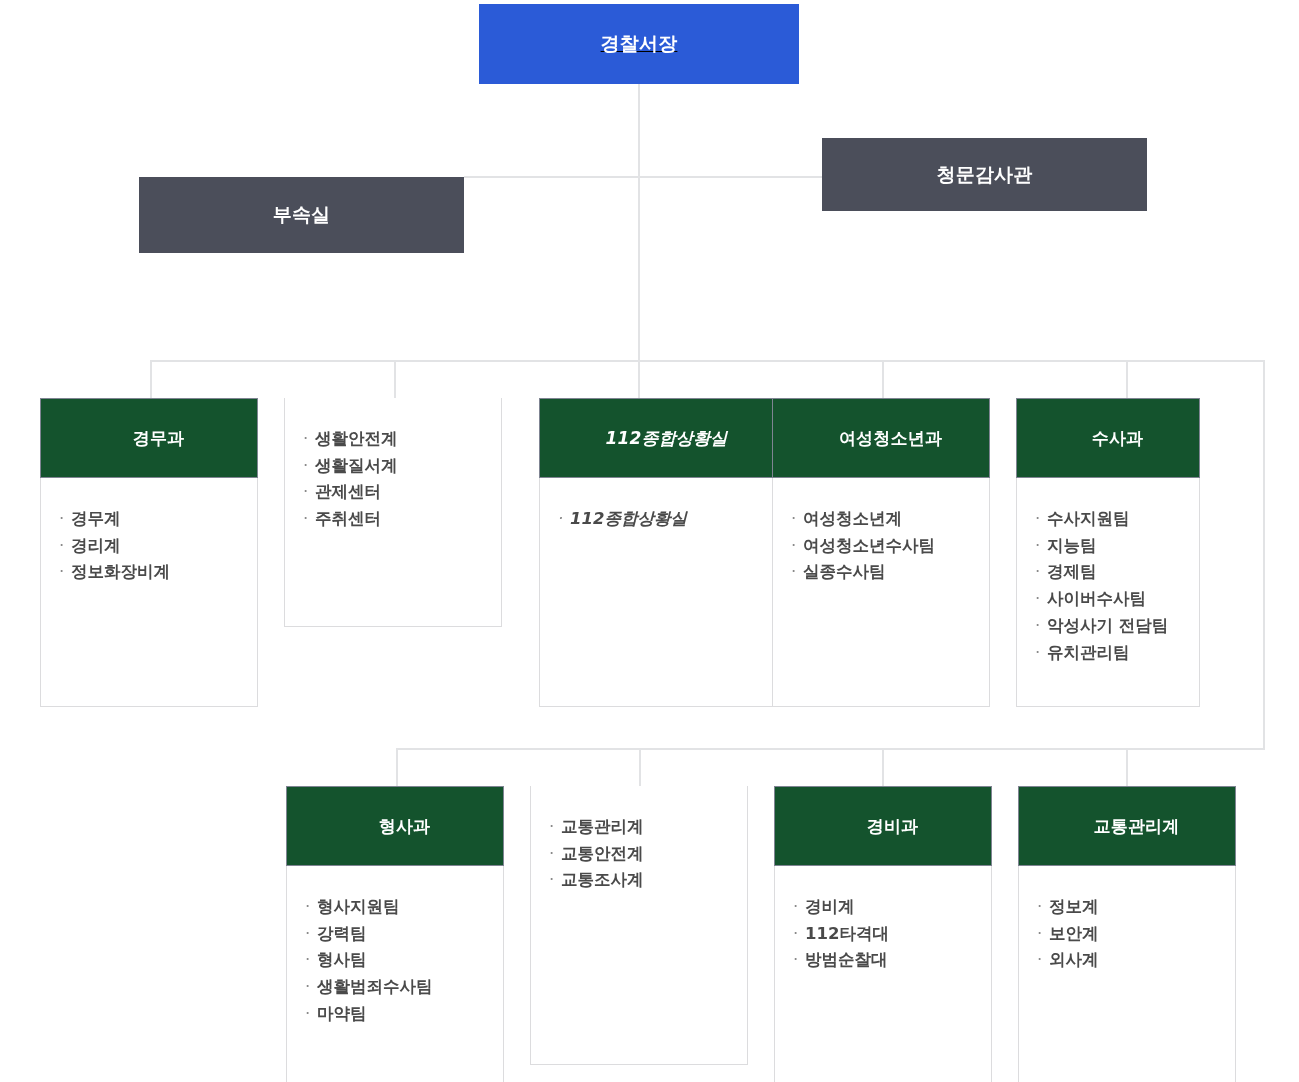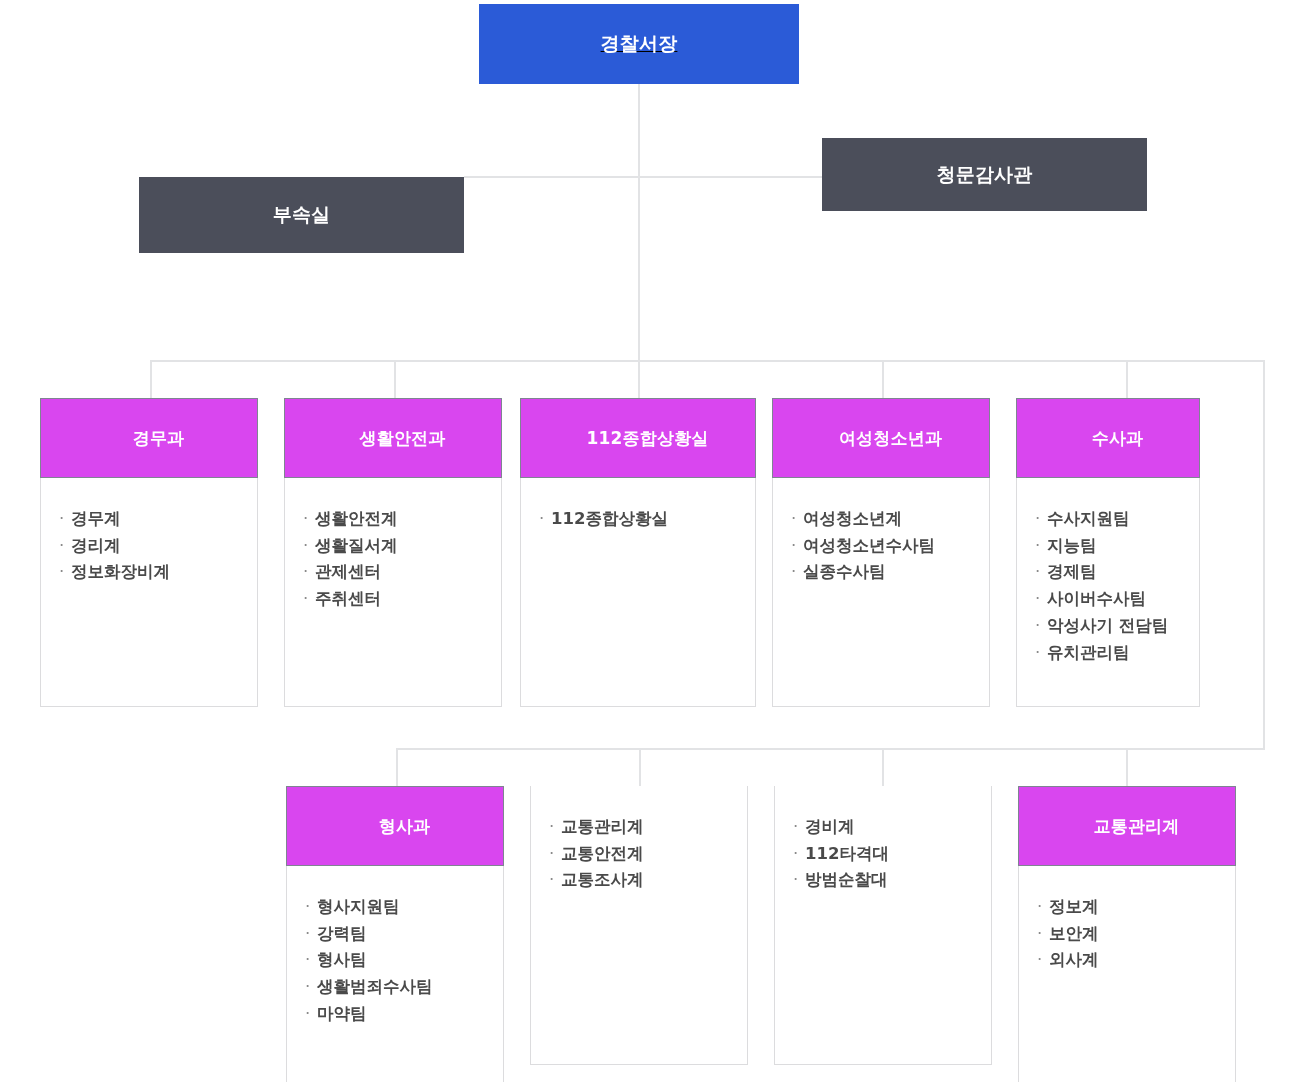--- a/index.html
+++ b/index.html
@@ -61,21 +61,21 @@
   
   .node-dark .node-head {
     background: #4b4e5a;
     border: 1px solid #4b4e5a;
     font-size: 19px;
   }
 
   
   .node-gray .node-head {
     height: 80px;
-    background: #d946ef;
+    background: #14532d;
     border: 1px solid #7f8492;
     font-size: 17px;
     padding-left: 19px;
   }
 
   
   .body-center {
     display: flex;
     flex-direction: column;
     align-items: center;
@@ -160,42 +160,41 @@
         <span>경리계</span>
       </div>
       <div class="item">
         <span class="bullet">·</span>
         <span>정보화장비계</span>
       </div>
     </div>
   </div>
 
   <div class="node node-gray" style="left:284px; top:398px; width:218px;">
-    <div class="node-head">생활안전과</div>
     <div class="node-body body-list" style="height:229px;">
       <div class="item">
         <span class="bullet">·</span>
         <span>생활안전계</span>
       </div>
       <div class="item">
         <span class="bullet">·</span>
         <span>생활질서계</span>
       </div>
       <div class="item">
         <span class="bullet">·</span>
         <span>관제센터</span>
       </div>
       <div class="item">
         <span class="bullet">·</span>
         <span>주취센터</span>
       </div>
     </div>
   </div>
 
-  <div class="node node-gray" style="left:520px; top:398px; width:236px;">
+  <div class="node node-gray" style="left:539px; top:398px; width:236px;font-style:italic;">
     <div class="node-head">112종합상황실</div>
     <div class="node-body body-list" style="height:229px;">
       <div class="item">
         <span class="bullet">·</span>
         <span>112종합상황실</span>
       </div>
     </div>
   </div>
 
   <div class="node node-gray" style="left:772px; top:398px; width:218px;border-radius:21px;">
@@ -283,20 +282,21 @@
         <span>교통안전계</span>
       </div>
       <div class="item">
         <span class="bullet">·</span>
         <span>교통조사계</span>
       </div>
     </div>
   </div>
 
   <div class="node node-gray" style="left:774px; top:786px; width:218px;">
+    <div class="node-head">경비과</div>
     <div class="node-body body-list" style="height:279px;">
       <div class="item">
         <span class="bullet">·</span>
         <span>경비계</span>
       </div>
       <div class="item">
         <span class="bullet">·</span>
         <span>112타격대</span>
       </div>
       <div class="item">

